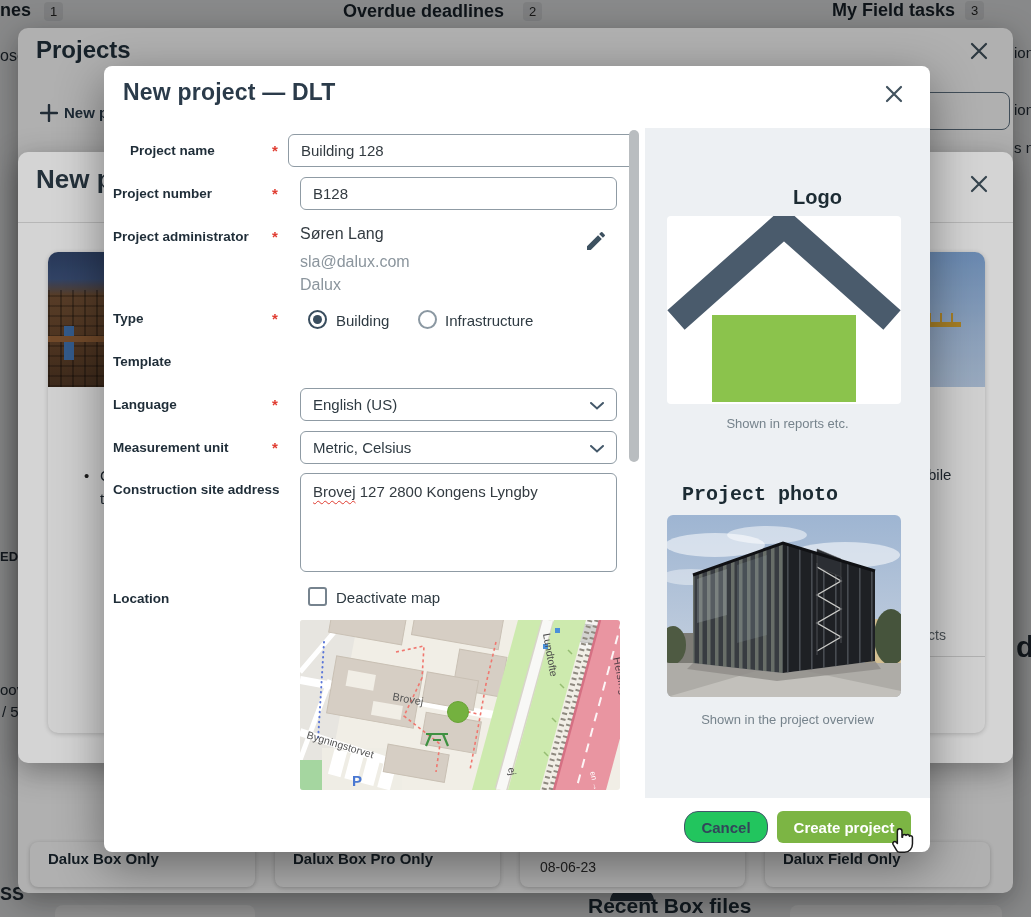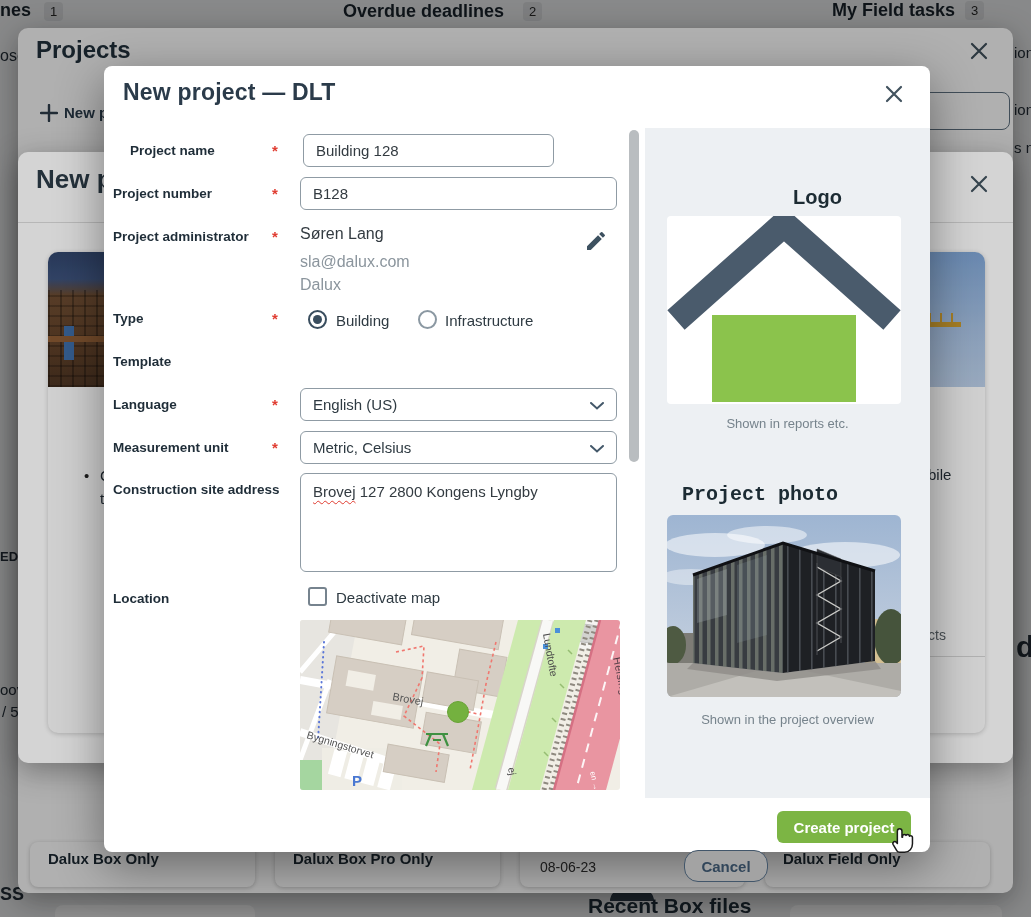--- a/index.html
+++ b/index.html
@@ -25,22 +25,22 @@
   .subtxt{font-size:16px;color:#8b959d;}
   .radio-on{width:19px;height:19px;border:2px solid #394d5e;border-radius:50%;background:#fff;display:flex;align-items:center;justify-content:center;}
   .radio-on .dot{width:9px;height:9px;border-radius:50%;background:#394d5e;}
   .radio-off{width:19px;height:19px;border:2px solid #8b98a2;border-radius:50%;background:#fff;}
   .radlbl{font-size:15px;color:#2e3a42;}
   .chk{width:19px;height:19px;border:2px solid #76838e;border-radius:3px;background:#fff;}
   .panel{background:#edf0f3;}
   .h2{font-size:20px;font-weight:700;color:#1c2b33;text-align:center;}
   .cap{font-size:13px;color:#76838c;text-align:center;}
   .wavy{text-decoration:underline;text-decoration-style:wavy;text-decoration-color:#e03c31;text-decoration-thickness:1px;text-underline-offset:3px;}
-  .btn-cancel{border:1.5px solid #42566a;border-radius:14px;background:#a3a3a3;color:#32465a;font-size:15px;font-weight:700;
-              display:flex;align-items:center;justify-content:center;cursor:pointer;margin-top:39px;}
+  .btn-cancel{border:1.5px solid #42566a;border-radius:14px;background:#22c55e;color:#32465a;font-size:15px;font-weight:700;
+              display:flex;align-items:center;justify-content:center;cursor:pointer;}
   .btn-create{border:none;border-radius:6px;background:#7cb544;color:#fff;font-size:15px;font-weight:700;
               display:flex;align-items:center;justify-content:center;cursor:pointer;}
   .scrollthumb{background:#b9bdc0;border-radius:5px;}
   .divline{background:#dcdcdc;}
   .photo-construction{background:linear-gradient(180deg,#31456b 0%,#3c517a 20%,#6a4a30 32%,#5d3f28 70%,#4a3322 100%);overflow:hidden;}
   .photo-crane{background:linear-gradient(180deg,#7fa5d4 0%,#a7c0e0 60%,#b9cde6 100%);overflow:hidden;}
   svg text{font-family:"Liberation Sans",sans-serif;}
 </style>
 </head>
 <body>
@@ -193,21 +193,21 @@
           <path d="M150,52 L174,66 L150,80 L174,94 L150,108 L174,122 L150,136" fill="none" stroke="#c9c9c6" stroke-width="1.4"></path>
           <path d="M150,48 L150,140 M174,62 L174,128" stroke="#46494e" stroke-width="1.2"></path>
           <polyline points="26,60 116,28 208,56" fill="none" stroke="#101114" stroke-width="3"></polyline>
         </svg>
       </div>
       <div class="abs cap" style="left:0;top:584px;width:285px;">Shown in the project overview</div>
     </div>
 
     <div class="abs lbl" style="left:9px;top:77px;padding-left:17px;">Project name</div>
     <div class="abs ast" style="left:168px;top:76px;">*</div>
-    <div class="abs ctl" style="left:199px;top:68px;width:251px;height:33px;text-decoration:underline;">
+    <div class="abs ctl" style="left:184px;top:68px;width:350px;height:33px;text-decoration:underline;">
       <input class="inp" type="text" value="Building 128" style="">
     </div>
 
     <div class="abs lbl" style="left:9px;top:120px;">Project number</div>
     <div class="abs ast" style="left:168px;top:119px;">*</div>
     <div class="abs ctl" style="left:196px;top:111px;width:317px;height:33px;">
       <input class="inp" type="text" value="B128" style="">
     </div>
 
     <div class="abs lbl" style="left:9px;top:163px;">Project administrator</div>

